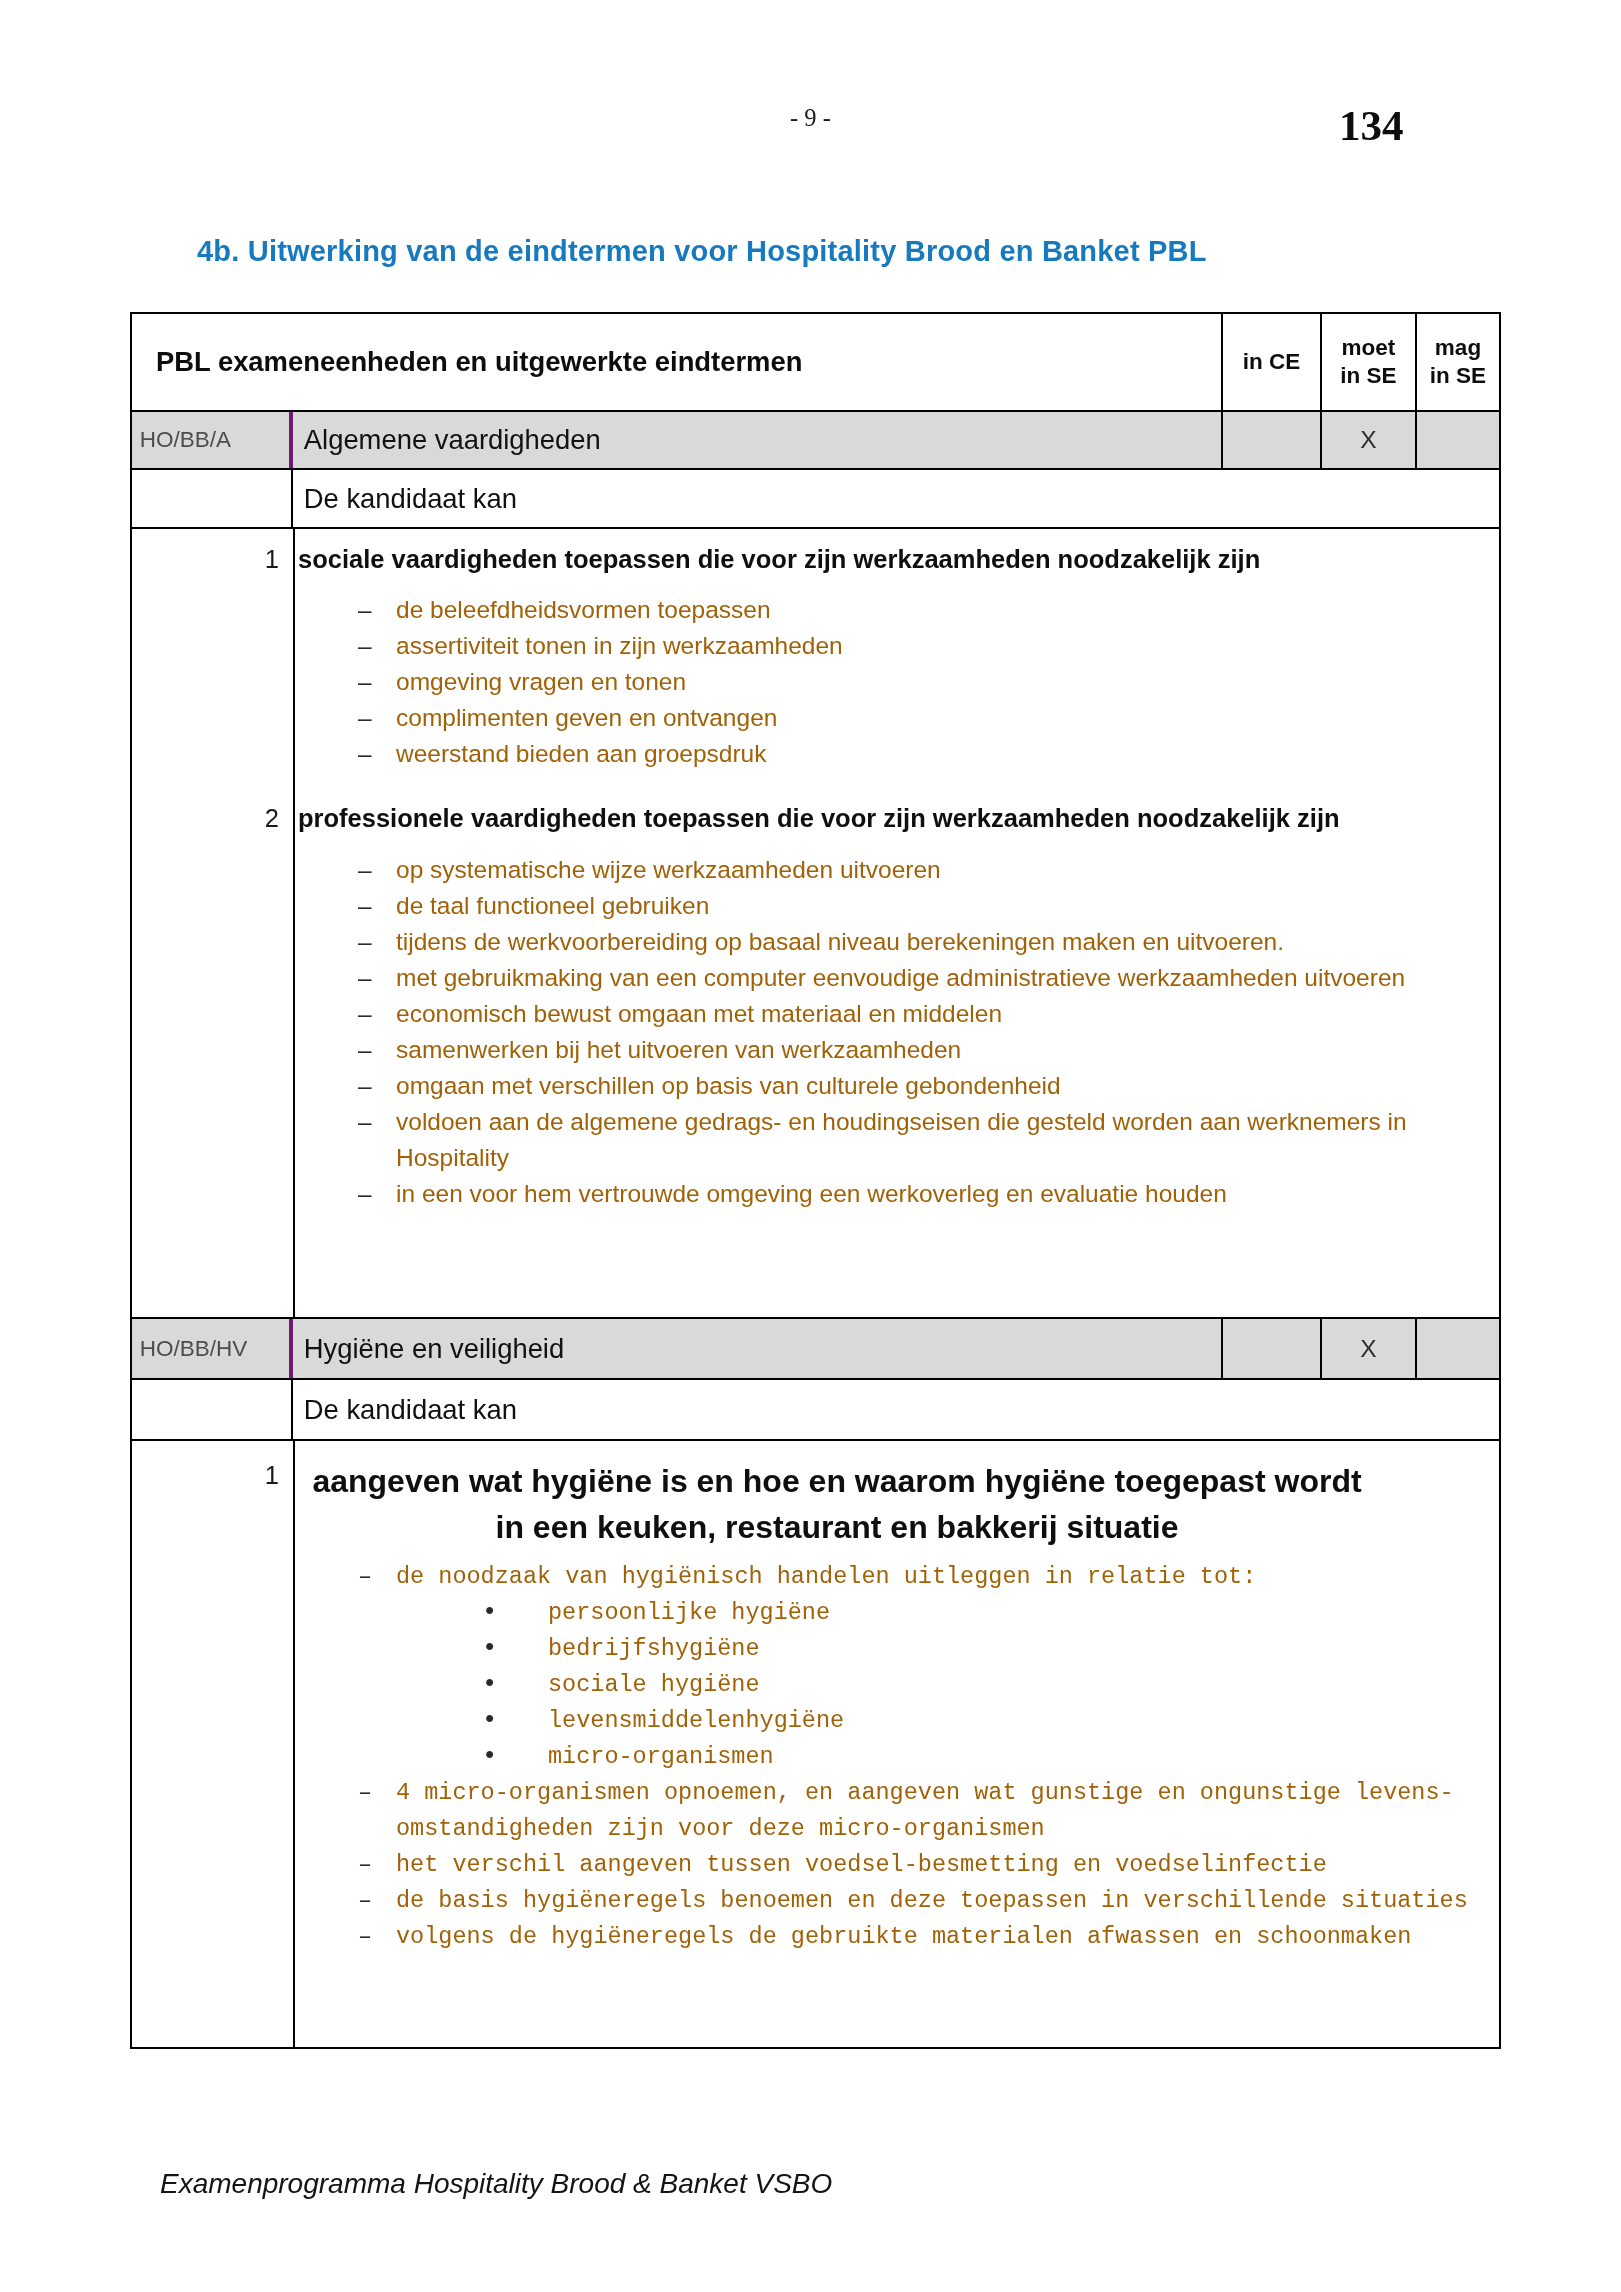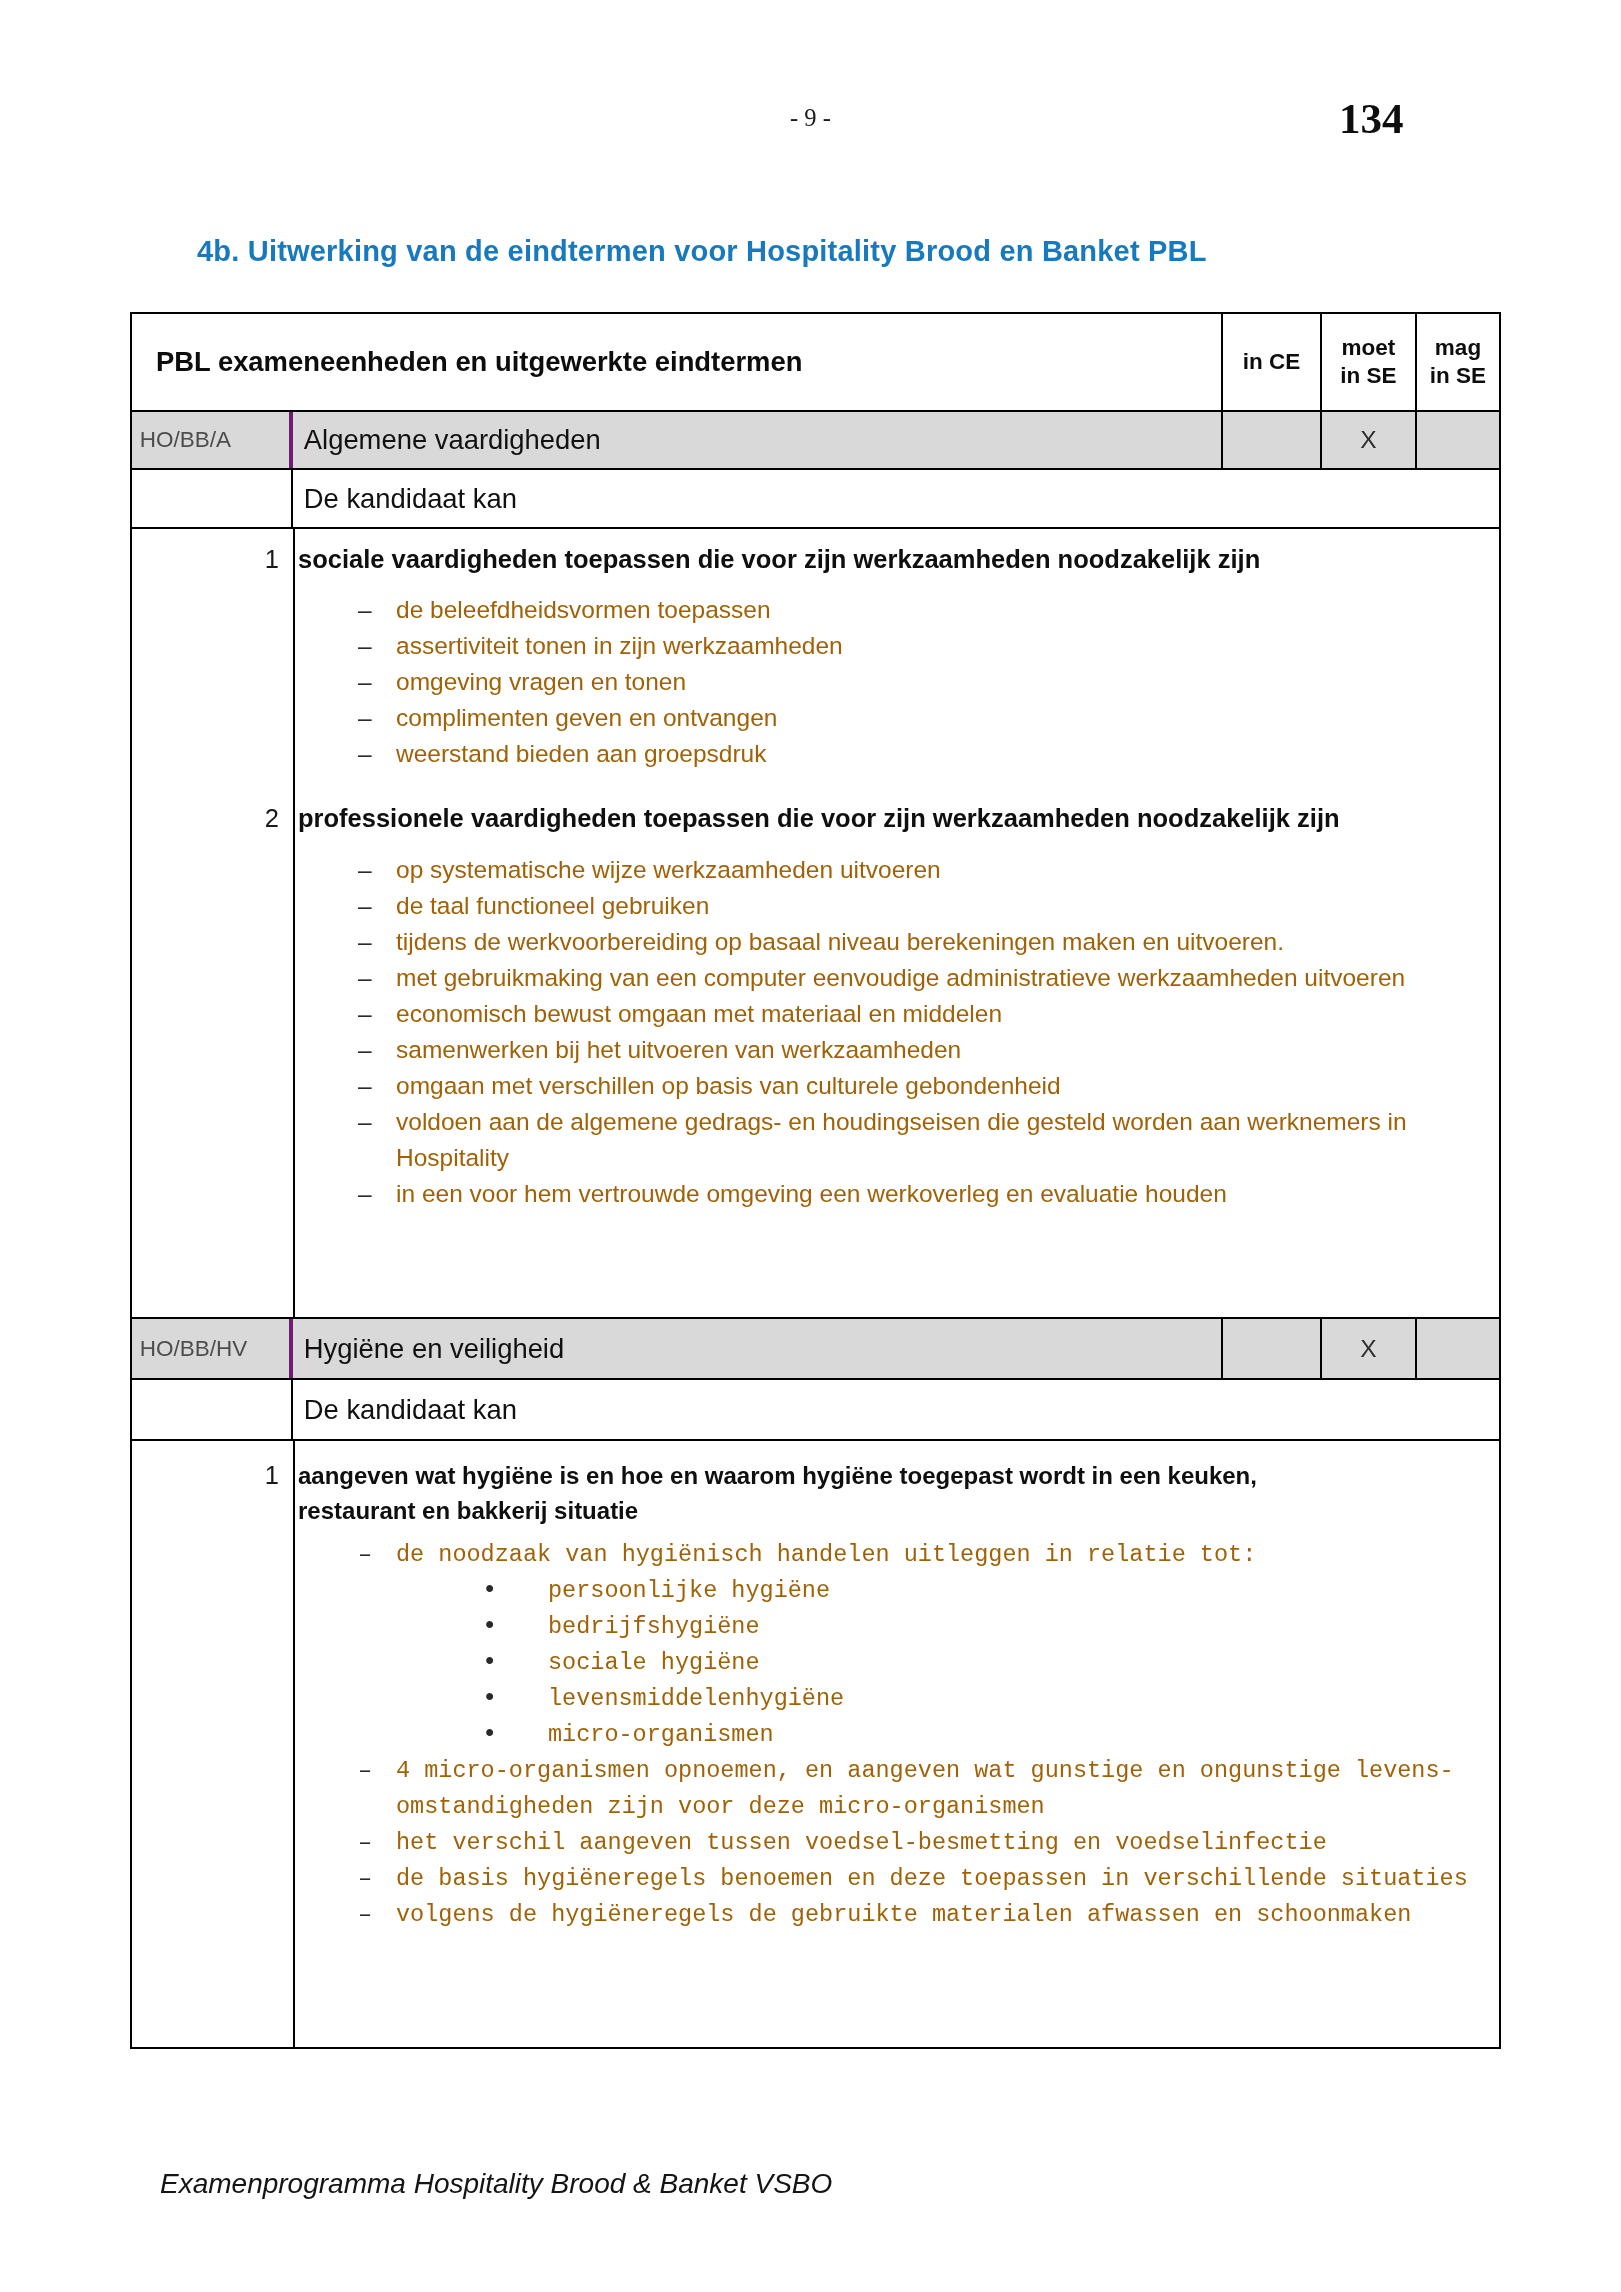--- a/index.html
+++ b/index.html
@@ -5,21 +5,21 @@
   html,body{margin:0;padding:0;background:#ffffff;}
   .page{
     position:relative;width:1621px;height:2293px;background:#ffffff;
     font-family:"Liberation Sans",sans-serif;color:#161616;overflow:hidden;
   }
   .page-number{
     position:absolute;top:104px;left:0;width:1621px;text-align:center;
     font-family:"Liberation Serif",serif;font-size:24.5px;color:#1a1a1a;
   }
   .stamp{
-    position:absolute;top:94px;left:1339px;
+    position:absolute;top:101px;left:1339px;
     font-family:"Liberation Serif",serif;font-size:43px;font-weight:bold;color:#0d0d0d;
   }
   .doc-title{
     position:absolute;top:235px;left:197px;margin:0;
     font-size:29px;font-weight:bold;color:#187abe;letter-spacing:0.2px;
   }
 
   
   .doc-table{
     position:absolute;left:130px;top:312px;width:1371px;height:1737px;
@@ -54,21 +54,21 @@
     content:"";position:absolute;left:161px;top:0;bottom:0;width:2px;background:#000;
   }
   .content-inner{padding-top:12.7px;}
   .content-hv .content-inner{padding-top:16.7px;}
 
   .item{position:relative;padding-left:166px;}
   .item + .item{margin-top:29px;}
   .item-num{position:absolute;left:0;top:0;width:147px;text-align:right;
     font-size:25.5px;line-height:35px;color:#1a1a1a;}
   .item-heading{font-weight:bold;font-size:25.5px;line-height:35px;color:#0f0f0f;max-width:1088px;}
-  .item-heading.lg{font-size:24px;line-height:35px;max-width:1078px;}
+  .item-heading.lg{font-size:32px;line-height:46px;max-width:1078px;text-align:center;}
 
   ul.bullets{list-style:none;margin:15.7px 0 0 0;padding:0;font-size:24.5px;line-height:36px;color:#a16207;}
   .content-hv ul.bullets{margin-top:9.8px;font-size:23.5px;font-family:Liberation Mono, monospace;}
   ul.bullets li{position:relative;padding-left:98px;max-width:1166px;}
   ul.bullets li::before{content:"\2013";position:absolute;left:60px;top:0;color:#2a2a2a;}
   ul.bullets li.sub{padding-left:250px;}
   ul.bullets li.sub::before{content:"\2022";left:184px;font-size:25.5px;}
 
   .footer{
     position:absolute;left:160px;top:2168px;font-size:28px;font-style:italic;color:#141414;

